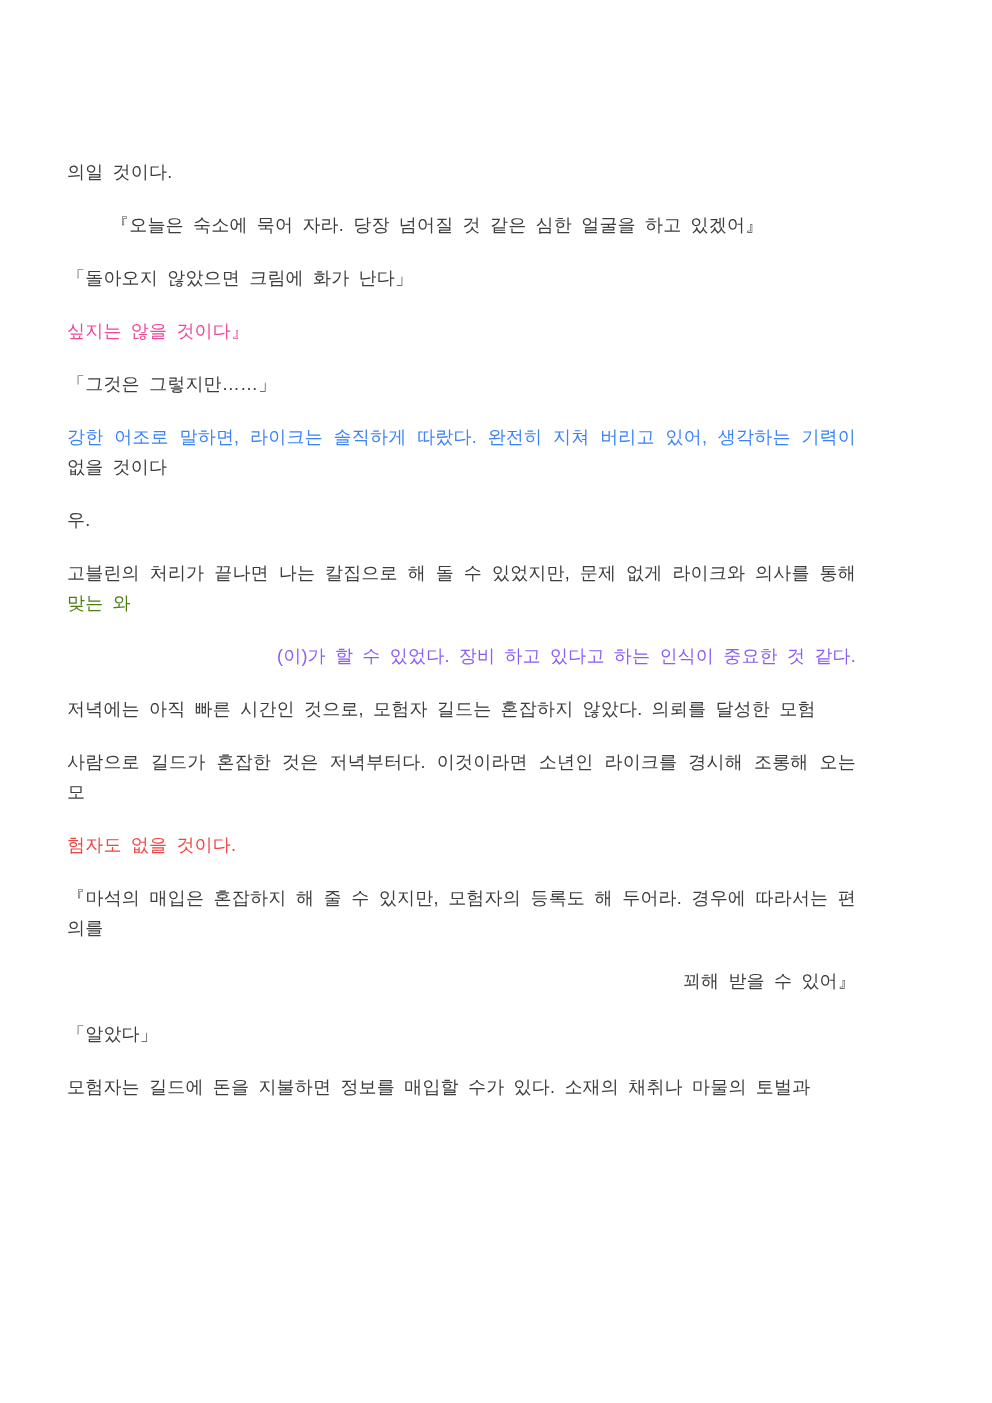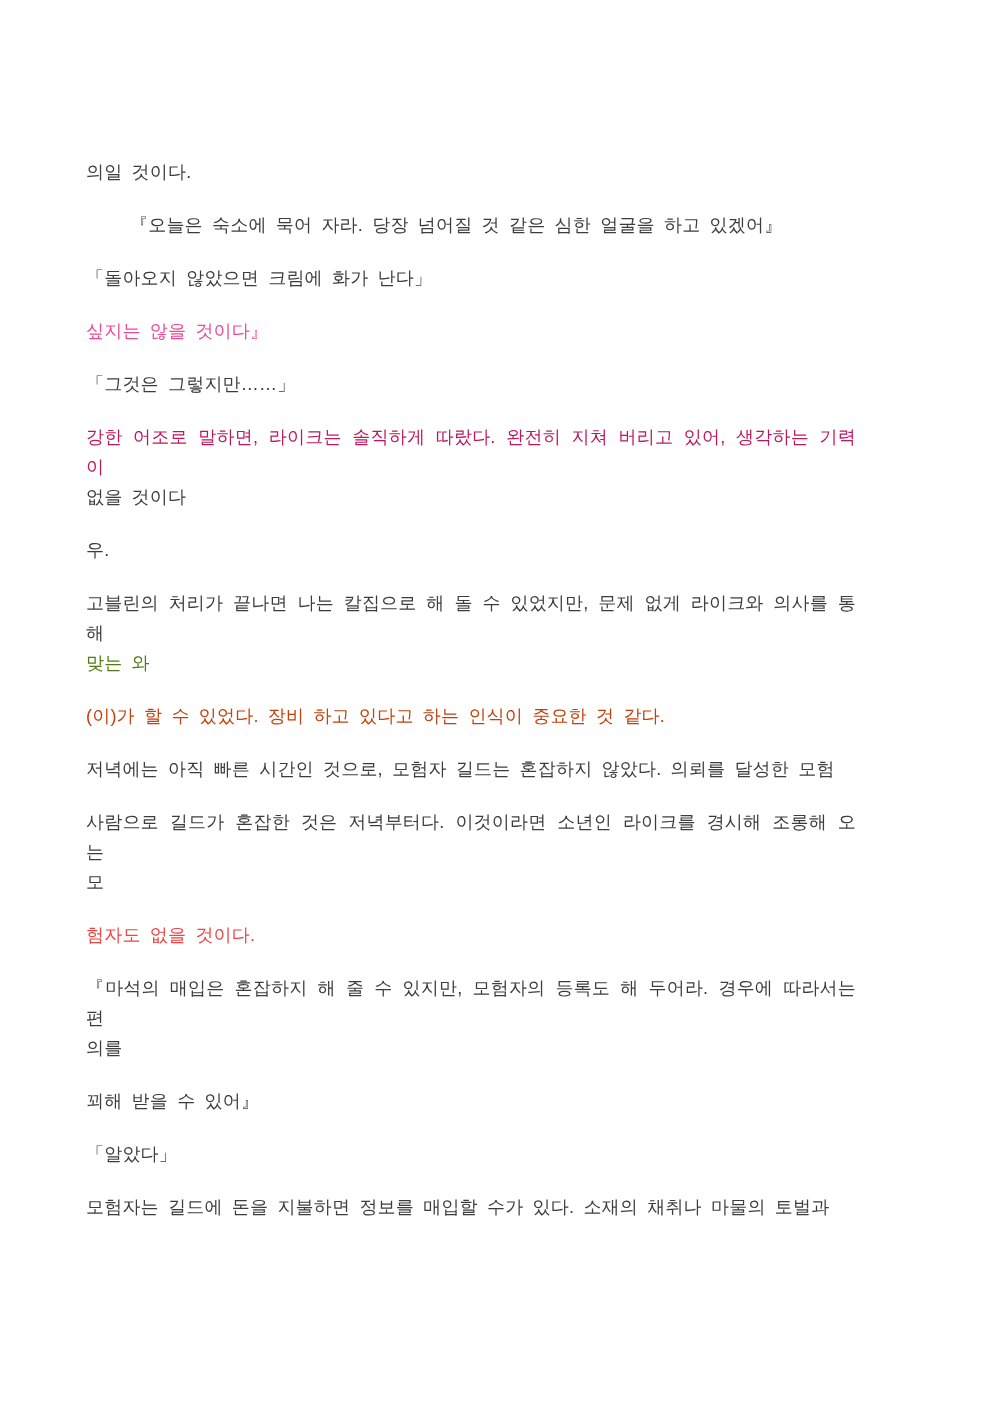--- a/index.html
+++ b/index.html
@@ -10,21 +10,21 @@
   body {
     width: 992px;
     height: 1403px;
     overflow: hidden;
     font-family: "Liberation Sans", "DejaVu Sans", sans-serif;
   }
   .page {
     box-sizing: border-box;
     width: 992px;
     height: 1031px;
-    padding: 157px 136px 0 86px;
+    padding: 157px 136px 0 67px;
     background: #ffffff;
   }
   .doc {
     width: 100%;
   }
   .para {
     margin: 0 0 23px 0;
   }
   .line {
     font-size: 18px;
@@ -53,49 +53,49 @@
       <div class="para">
         <div class="line" style="color: rgb(60, 60, 60);">「돌아오지 않았으면 크림에 화가 난다」</div>
       </div>
       <div class="para">
         <div class="line" style="color: #ec4899;">싶지는 않을 것이다』</div>
       </div>
       <div class="para">
         <div class="line" style="color: rgb(60, 60, 60);">「그것은 그렇지만……」</div>
       </div>
       <div class="para">
-        <div class="line fill" style="color: #be185d;">강한 어조로 말하면, 라이크는 솔직하게 따랐다. 완전히 지쳐 버리고 있어, 생각하는 기력이</div>
+        <div class="line fill" style="color: #3b82f6;">강한 어조로 말하면, 라이크는 솔직하게 따랐다. 완전히 지쳐 버리고 있어, 생각하는 기력이</div>
         <div class="line" style="color: rgb(60, 60, 60);">없을 것이다</div>
       </div>
       <div class="para">
         <div class="line" style="color: rgb(60, 60, 60);">우.</div>
       </div>
       <div class="para">
         <div class="line fill" style="color: rgb(60, 60, 60);">고블린의 처리가 끝나면 나는 칼집으로 해 돌 수 있었지만, 문제 없게 라이크와 의사를 통해</div>
         <div class="line" style="color: #4d7c0f;">맞는 와</div>
       </div>
       <div class="para">
-        <div class="line" style="color: #c2410c;">(이)가 할 수 있었다. 장비 하고 있다고 하는 인식이 중요한 것 같다.</div>
+        <div class="line" style="color: #8b5cf6; text-align: right;">(이)가 할 수 있었다. 장비 하고 있다고 하는 인식이 중요한 것 같다.</div>
       </div>
       <div class="para">
         <div class="line" style="color: rgb(60, 60, 60);">저녁에는 아직 빠른 시간인 것으로, 모험자 길드는 혼잡하지 않았다. 의뢰를 달성한 모험</div>
       </div>
       <div class="para">
         <div class="line fill" style="color: rgb(60, 60, 60);">사람으로 길드가 혼잡한 것은 저녁부터다. 이것이라면 소년인 라이크를 경시해 조롱해 오는</div>
         <div class="line" style="color: rgb(60, 60, 60);">모</div>
       </div>
       <div class="para">
         <div class="line" style="color: #ef4444;">험자도 없을 것이다.</div>
       </div>
       <div class="para">
         <div class="line fill" style="color: rgb(60, 60, 60);">『마석의 매입은 혼잡하지 해 줄 수 있지만, 모험자의 등록도 해 두어라. 경우에 따라서는 편</div>
         <div class="line" style="color: rgb(60, 60, 60);">의를</div>
       </div>
       <div class="para">
-        <div class="line" style="color: rgb(60, 60, 60);">꾀해 받을 수 있어』</div>
+        <div class="line" style="color: rgb(60, 60, 60); text-align: right;">꾀해 받을 수 있어』</div>
       </div>
       <div class="para">
         <div class="line" style="color: rgb(60, 60, 60);">「알았다」</div>
       </div>
       <div class="para">
         <div class="line" style="color: rgb(60, 60, 60);">모험자는 길드에 돈을 지불하면 정보를 매입할 수가 있다. 소재의 채취나 마물의 토벌과</div>
       </div>
     </div>
 </div>
 

